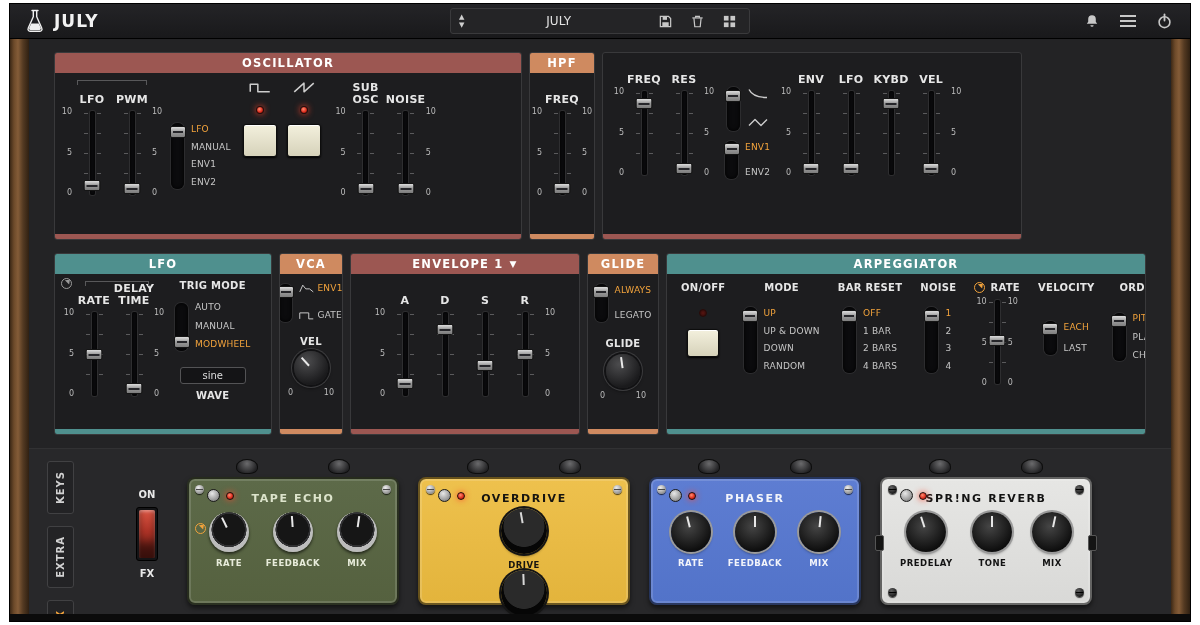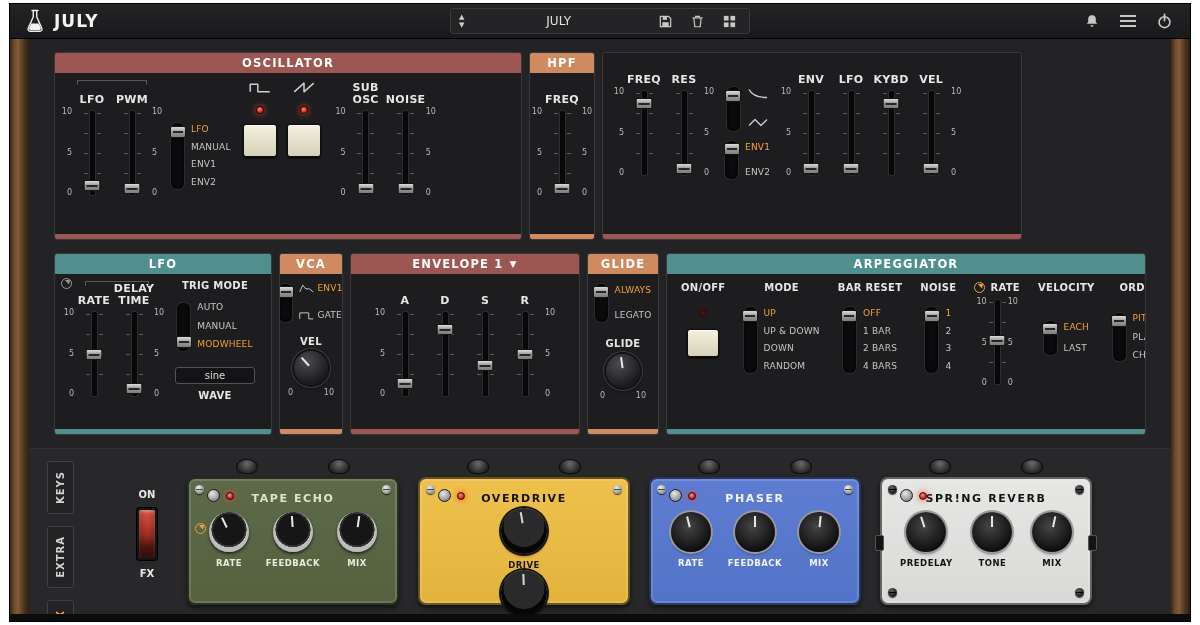--- a/index.html
+++ b/index.html
@@ -488,21 +488,21 @@
                 <div class="swrow" style="margin-top:12px;">
                   <div class="vswitch h48">
                       <div class="handle" style="top:33px"></div>
                     </div>
                   <div class="opts" style="height:46px;">
                     <span class="opt">AUTO</span>
                     <span class="opt">MANUAL</span>
                     <span class="opt sel">MODWHEEL</span>
                   </div>
                 </div>
-                <div class="valbox" style="width:80px;margin-top:16px;">sine</div>
+                <div class="valbox" style="width:66px;margin-top:16px;">sine</div>
                 <div class="grp-label" style="margin-top:6px;">WAVE</div>
               </div>
             </div>
             <div class="sec-strip hdr-teal"></div>
           </section>
 
           <section class="section" style="width:64px">
             <div class="sec-header hdr-orange">
                 <span>VCA</span>
               </div>

